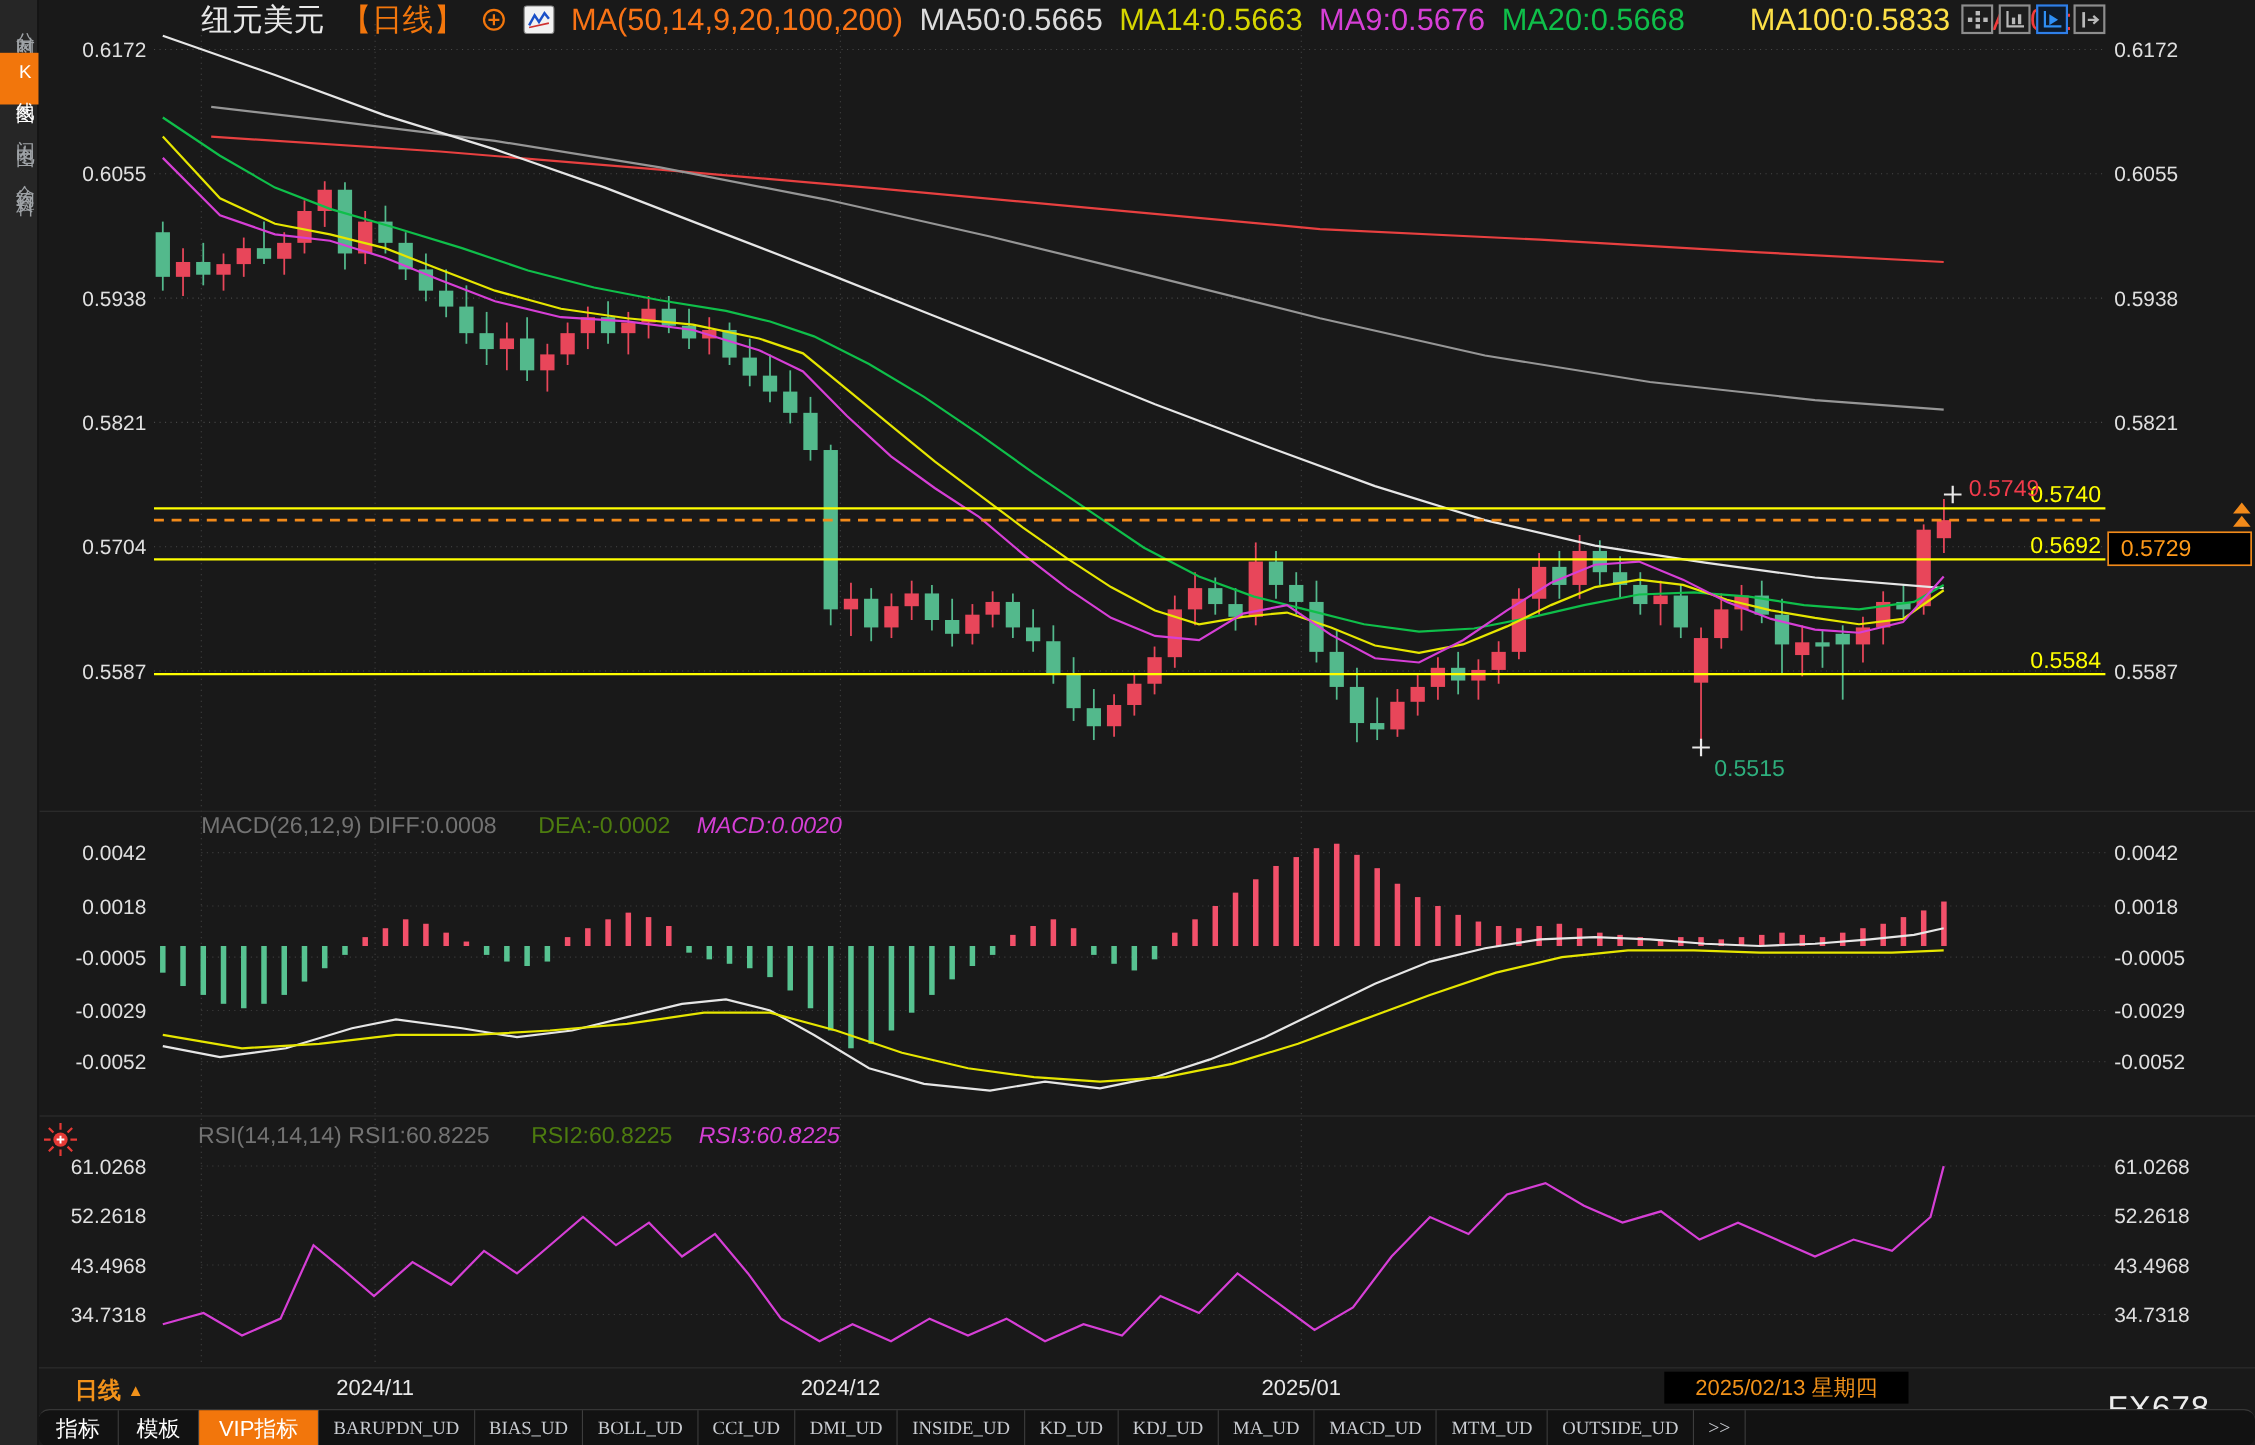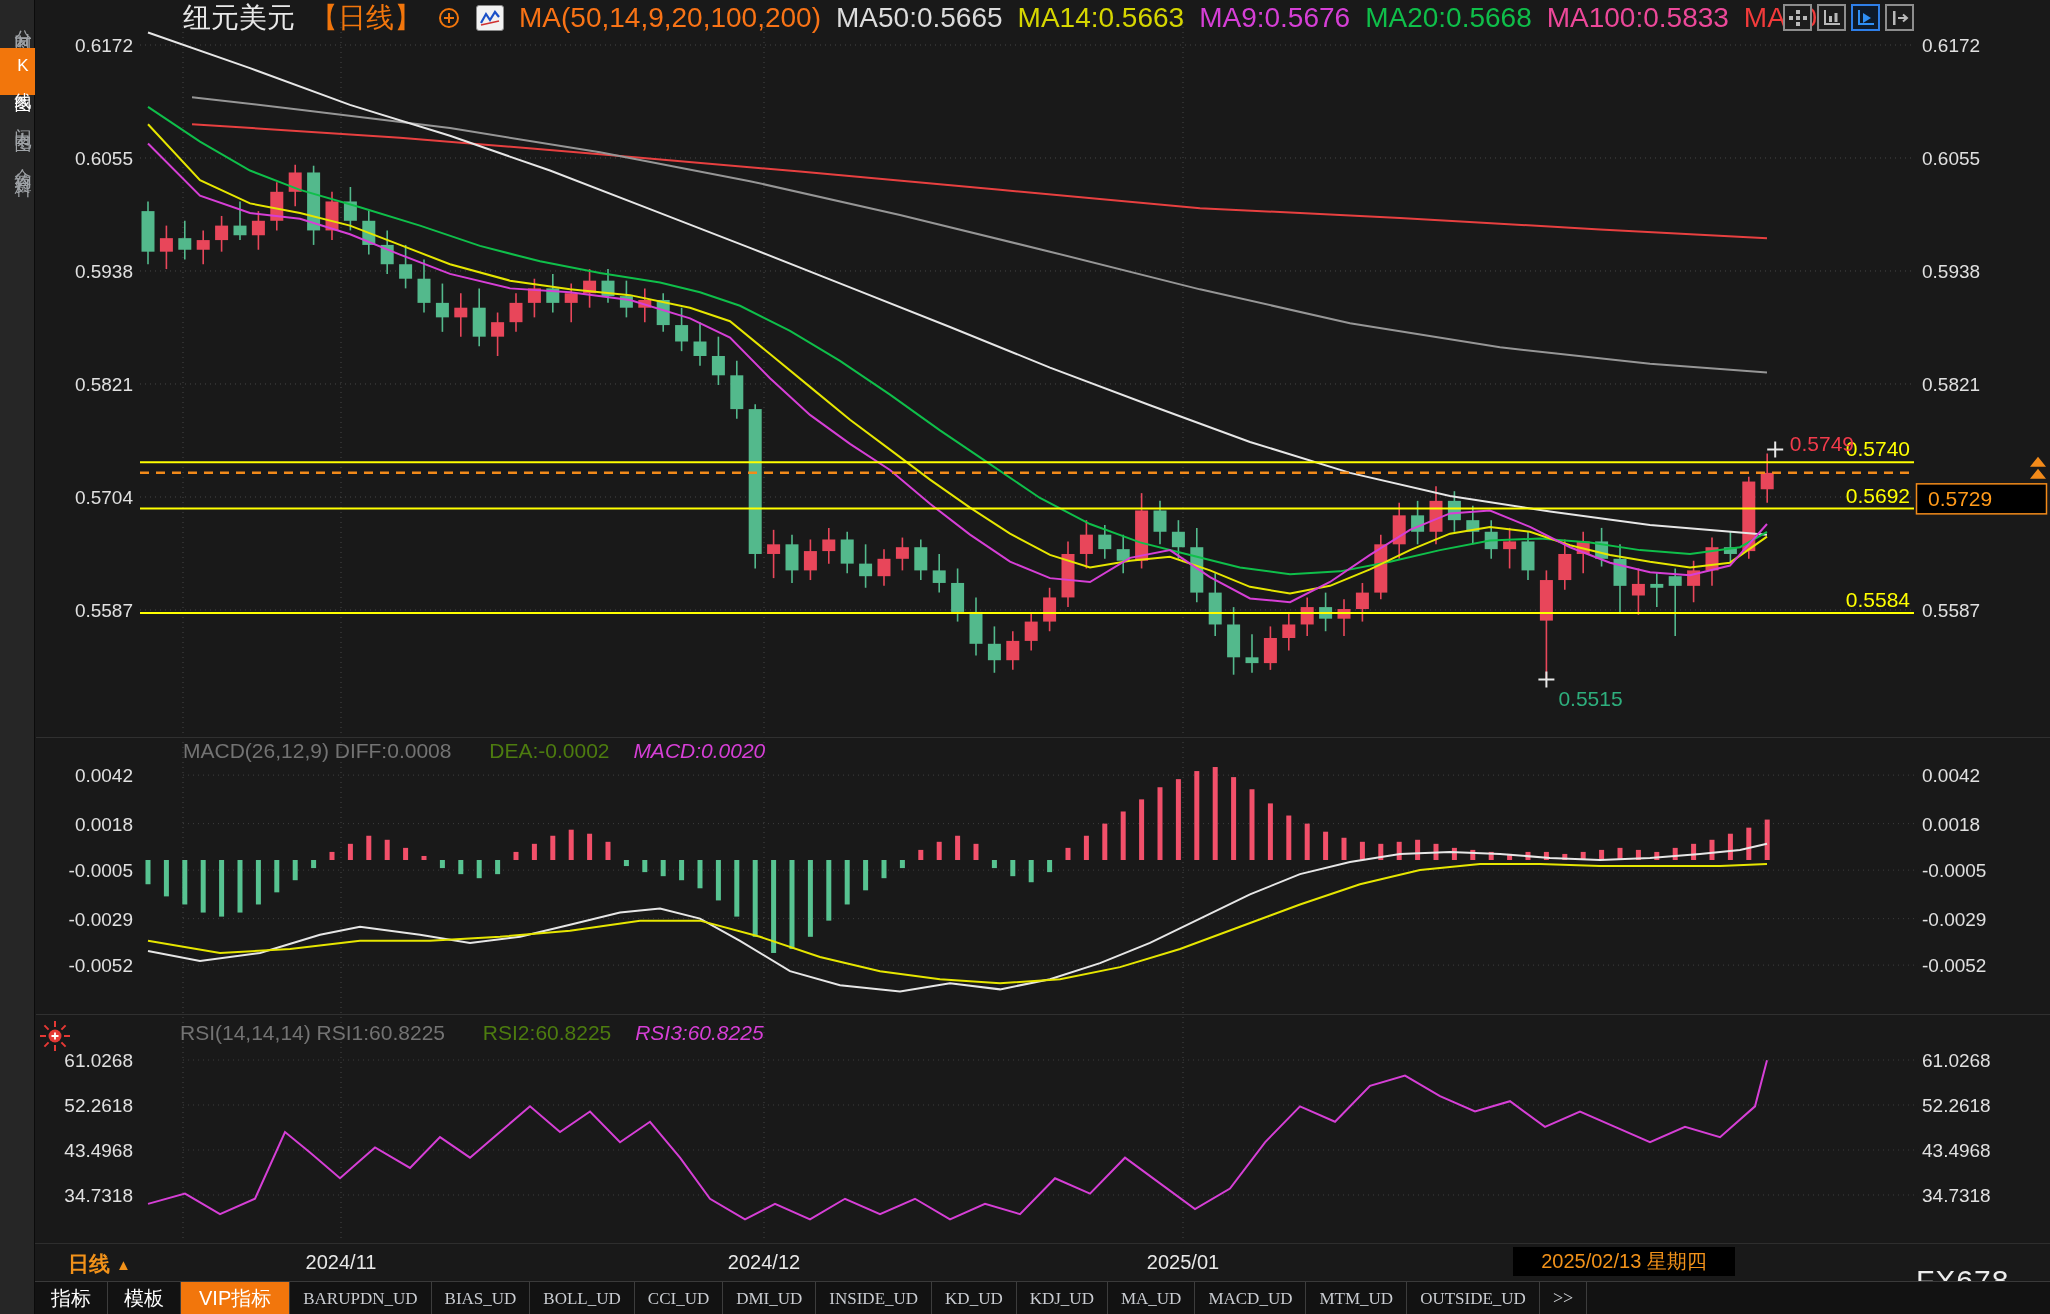--- a/index.html
+++ b/index.html
@@ -17,21 +17,21 @@
   
   .chart-header{position:absolute;left:183px;top:4px;height:28px;display:flex;align-items:center;gap:15px;
                 font-size:28px;z-index:5;white-space:nowrap;}
   .h-symbol{color:#e8e8e8;}
   .h-period{color:#f2760c;}
   .h-ma{color:#f97316;}
   .h-ma50{color:#dcdcdc;}
   .h-ma14{color:#d6d600;}
   .h-ma9{color:#d63fd6;}
   .h-ma20{color:#0fbf4a;}
-  .h-ma100{color:#ec4899;}
+  .h-ma100{color:#fde047;margin-left:44px;}
   .h-ma200{color:#f23b3b;}
   .mini-chart-icon{width:26px;height:24px;background:#f2f2f2;border:1px solid #8a8a8a;border-radius:3px;
                    display:flex;align-items:center;justify-content:center;}
 
   .tr-icons{position:absolute;top:4px;left:1783px;display:flex;gap:5px;z-index:5;}
   .tr-btn{width:29px;height:27px;border:2px solid #8d8d8d;background:#1c1c1c;display:flex;
           align-items:center;justify-content:center;color:#b9b9b9;cursor:pointer;box-sizing:border-box;}
   .tr-btn.active{border-color:#2f7fe8;color:#2f8ff5;background:#0d1a2b;}
 
   
@@ -46,21 +46,21 @@
             border-top:1px solid #2e2e2e;z-index:5;}
   .period-label{position:absolute;left:33px;top:6px;color:#f2921a;font-size:21px;font-weight:bold;display:flex;align-items:center;gap:6px;}
   .period-label .tri{font-size:15px;}
   .month-label{position:absolute;top:7px;transform:translateX(-50%);color:#e8e8e8;font-size:20px;}
   .date-box{position:absolute;left:1478px;top:3px;width:222px;height:29px;background:#000;
             color:#f2921a;font-size:20px;display:flex;align-items:center;justify-content:center;cursor:pointer;}
   .watermark{position:absolute;left:1881px;top:20px;color:#ededed;font-size:30px;letter-spacing:1px;}
 
   
   .toolbar{position:absolute;left:35px;right:0;top:1281px;height:33px;background:#121212;
-           border-top:1px solid #3a3a3a;display:flex;align-items:stretch;z-index:5;}
+           border-top:1px solid #3a3a3a;display:flex;align-items:stretch;z-index:5;border-radius:10px;}
   .tb-item{display:flex;align-items:center;padding:0 13px;border-right:1px solid #3d3d3d;
            color:#c9ccd1;font-family:Liberation Serif, serif;font-size:17px;cursor:pointer;white-space:nowrap;}
   .tb-item.cn{font-family:"Liberation Sans",sans-serif;font-size:20px;color:#ffffff;padding:0 16px;}
   .tb-item.vip{font-family:"Liberation Sans",sans-serif;font-size:20px;color:#ffffff;background:#f2760c;padding:0 18px;}
   .tb-item.more{font-size:18px;}
 </style>
 </head>
 <body>
 
 <div class="app">

